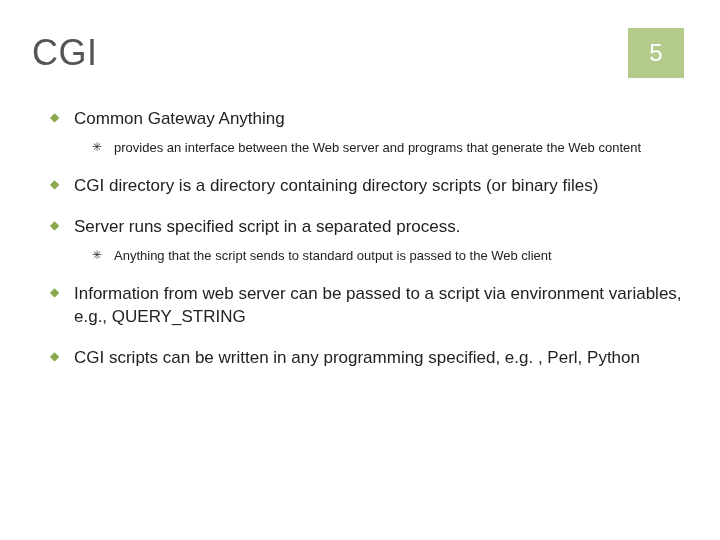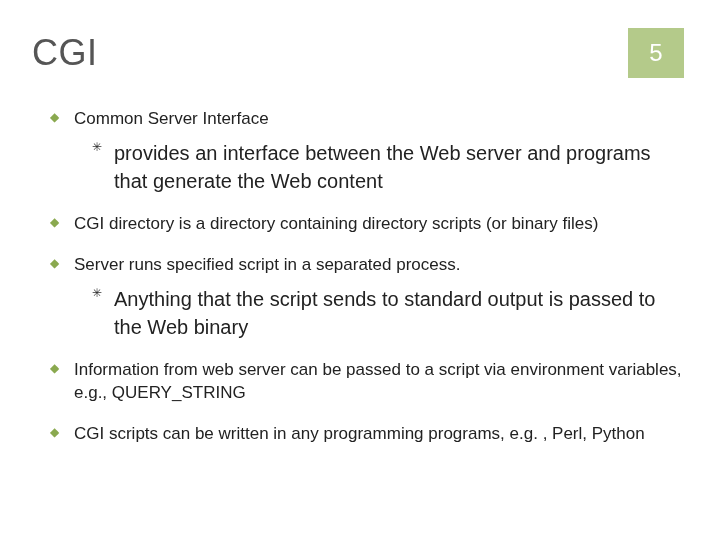--- a/index.html
+++ b/index.html
@@ -62,21 +62,21 @@
     font-size: 12px;
   }
   ul.sub {
     list-style: none;
     padding: 0;
     margin: 8px 0 0 18px;
   }
   ul.sub > li {
     position: relative;
     padding-left: 22px;
-    font-size: 20px;
+    font-size: 13px;
     line-height: 1.4;
     margin-bottom: 4px;
   }
   ul.sub > li::before {
     content: "✳";
     position: absolute;
     left: 0;
     top: 0;
     color: #333;
     font-size: 12px;
@@ -91,44 +91,44 @@
   <div class="header">
     <div class="title">CGI</div>
     <div class="page-number-box">
       <span>5</span>
     </div>
   </div>
 
   <ul class="top">
 
     <li>
-      <span>Common Server Interface</span>
+      <span>Common Gateway Anything</span>
       <ul class="sub">
         <li>
           <span>provides an interface between the Web server and programs that generate the Web content</span>
         </li>
       </ul>
     </li>
 
     <li>
       <span>CGI directory is a directory containing directory scripts (or binary files)</span>
     </li>
 
     <li>
       <span>Server runs specified script in a separated process.</span>
       <ul class="sub">
         <li>
-          <span>Anything that the script sends to standard output is passed to the Web binary</span>
+          <span>Anything that the script sends to standard output is passed to the Web client</span>
         </li>
       </ul>
     </li>
 
     <li>
       <span>Information from web server can be passed to a script via environment variables, e.g., </span><span class="bold">QUERY_STRING</span>
     </li>
 
     <li>
-      <span>CGI scripts can be written in any programming programs, e.g. , Perl, Python</span>
+      <span>CGI scripts can be written in any programming specified, e.g. , Perl, Python</span>
     </li>
 
   </ul>
 
 </div>
 
 </body></html>

